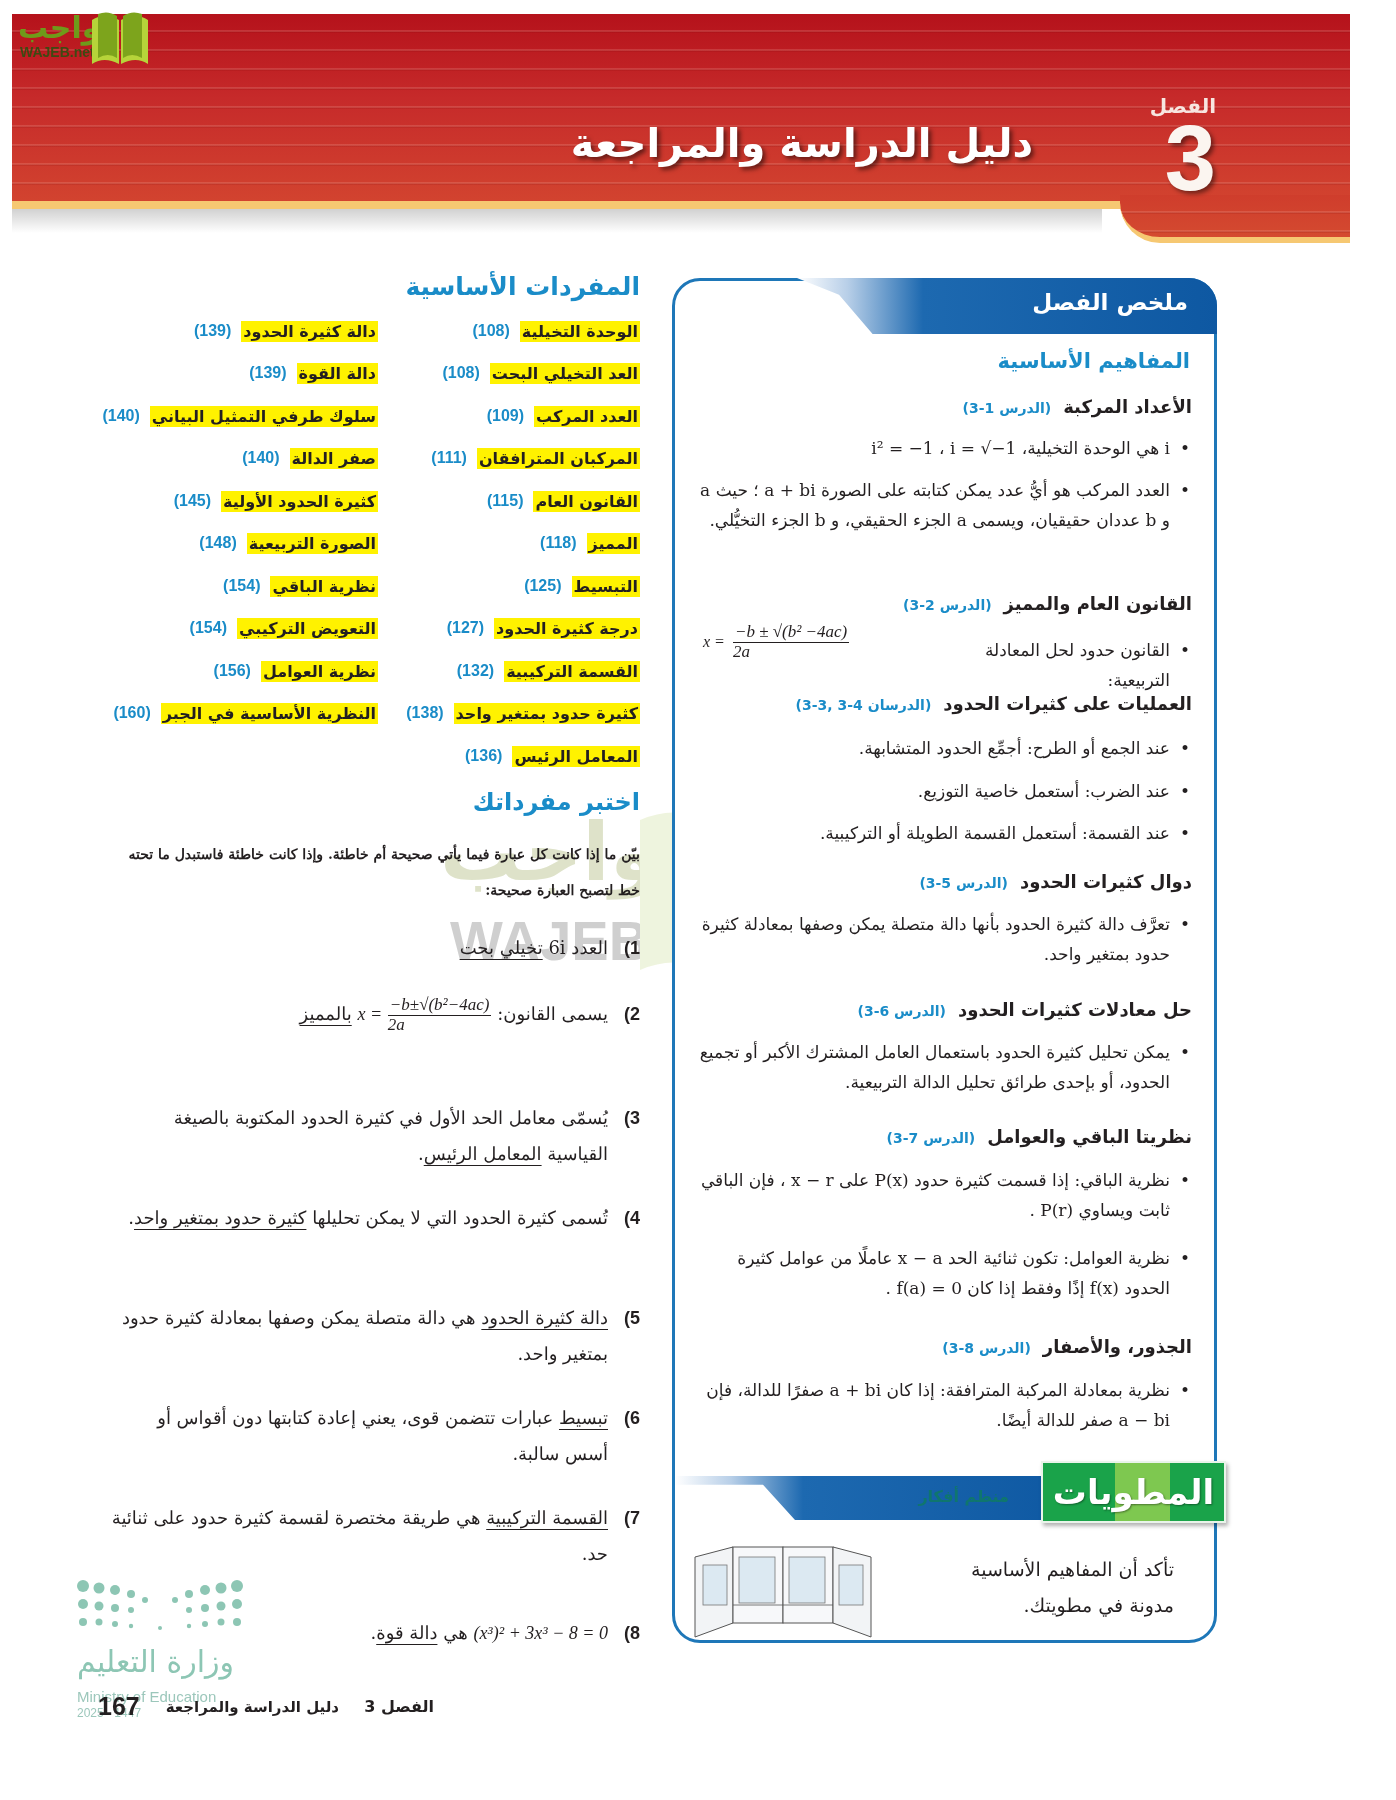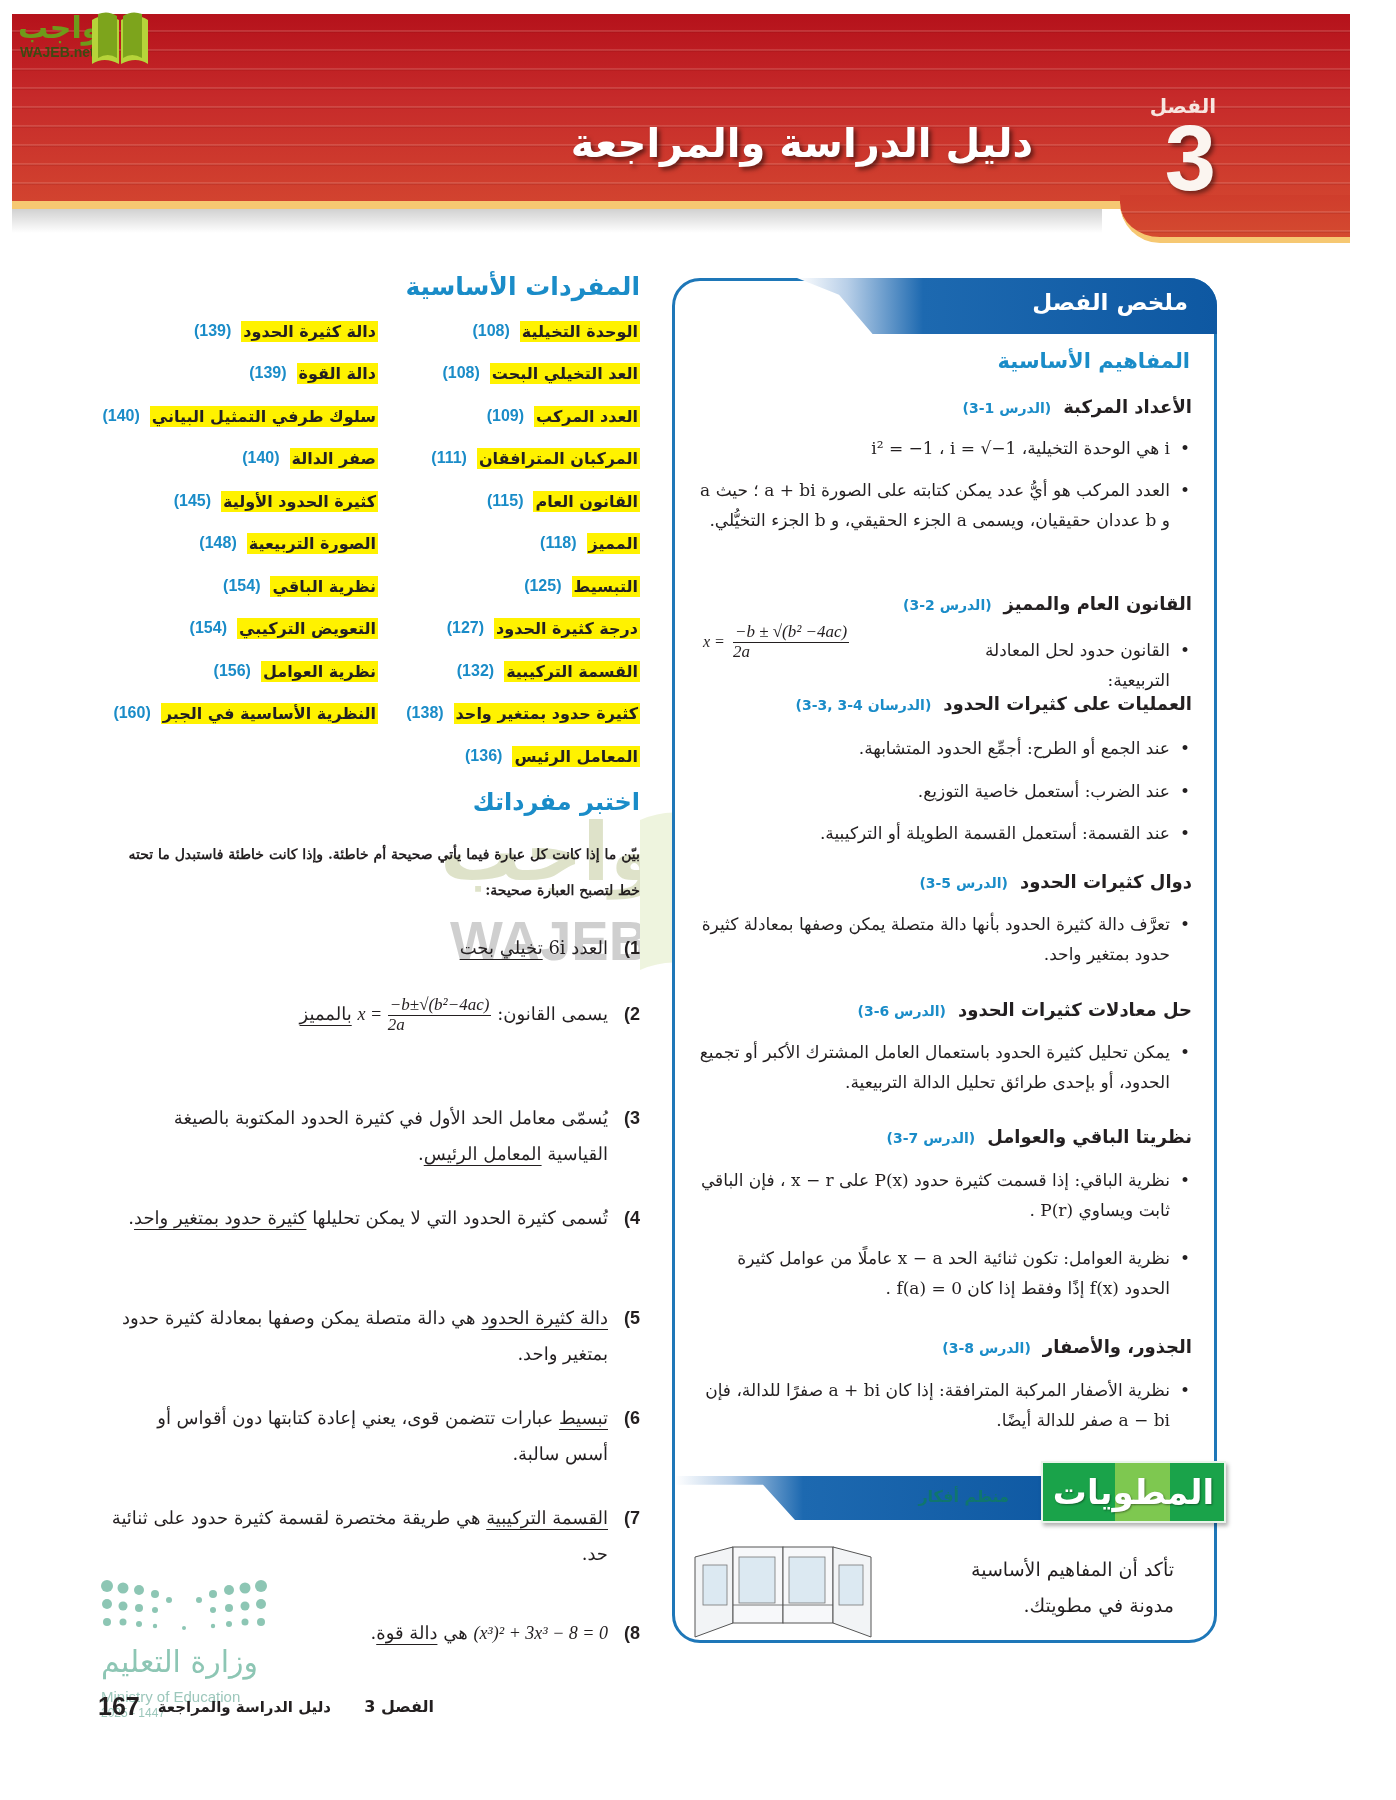--- a/index.html
+++ b/index.html
@@ -125,34 +125,34 @@
   .fold-text {
     position: absolute; right: 40px; top: 1270px; width: 220px; font-size: 19px; line-height: 36px;
     font-family: "DejaVu Serif", serif;
   }
   .fold-illustration { position: absolute; left: 18px; top: 1262px; width: 180px; height: 96px; }
 
   
   .watermark { position: absolute; left: 440px; top: 800px; width: 330px; height: 190px; opacity: 0.28; pointer-events: none; direction: ltr; }
 
   
-  .ministry { position: absolute; left: 75px; top: 1578px; width: 180px; height: 200px; direction: ltr; margin-left: 24px; }
+  .ministry { position: absolute; left: 75px; top: 1578px; width: 180px; height: 200px; direction: ltr; }
   .ministry-ar { position: absolute; left: 2px; top: 66px; color: #8dc6b4; font-size: 30px; }
   .ministry-en { position: absolute; left: 2px; top: 110px; color: #9cc7bb; font-size: 15px; font-family: "Liberation Sans", sans-serif; }
   .ministry-year { position: absolute; left: 2px; top: 128px; color: #9cc7bb; font-size: 12px; font-family: "Liberation Sans", sans-serif; }
 
   
   .page-num {
     position: absolute; left: 98px; top: 1692px; font-size: 25px; font-weight: bold; color: #231f20;
     font-family: "Liberation Sans", sans-serif;
   }
   .footer-text {
     position: absolute; right: 962px; top: 1697px; font-size: 15px; font-weight: bold; white-space: nowrap;
   }
-  .footer-text .ch { font-size: 16px; margin-left: 28px; }
+  .footer-text .ch { font-size: 16px; margin-left: 20px; }
 </style>
 </head>
 <body>
 
 <div class="banner"></div>
 <div class="banner-tab"></div>
 <div class="banner-shadow"></div>
 <div class="chapter-label">الفصل</div>
 <div class="chapter-number">3</div>
 <h1 class="page-title">دليل الدراسة والمراجعة</h1>
@@ -344,21 +344,21 @@
   <div class="bullet" style="top:628px">تعرَّف دالة كثيرة الحدود بأنها دالة متصلة يمكن وصفها بمعادلة كثيرة حدود بمتغير واحد.</div>
 
   <div class="topic" style="top:718px"><span>حل معادلات كثيرات الحدود</span><span class="lesson">(الدرس 6-3)</span></div>
   <div class="bullet" style="top:756px">يمكن تحليل كثيرة الحدود باستعمال العامل المشترك الأكبر أو تجميع الحدود، أو بإحدى طرائق تحليل الدالة التربيعية.</div>
 
   <div class="topic" style="top:845px"><span>نظريتا الباقي والعوامل</span><span class="lesson">(الدرس 7-3)</span></div>
   <div class="bullet" style="top:884px">نظرية الباقي: إذا قسمت كثيرة حدود P(x) على x − r ، فإن الباقي ثابت ويساوي P(r) .</div>
   <div class="bullet" style="top:962px">نظرية العوامل: تكون ثنائية الحد x − a عاملًا من عوامل كثيرة الحدود f(x) إذًا وفقط إذا كان f(a) = 0 .</div>
 
   <div class="topic" style="top:1055px"><span>الجذور، والأصفار</span><span class="lesson">(الدرس 8-3)</span></div>
-  <div class="bullet" style="top:1094px">نظرية الأصفار المركبة المترافقة: إذا كان a + bi صفرًا للدالة، فإن a − bi صفر للدالة أيضًا.</div>
+  <div class="bullet" style="top:1094px">نظرية بمعادلة المركبة المترافقة: إذا كان a + bi صفرًا للدالة، فإن a − bi صفر للدالة أيضًا.</div>
 
   <div class="fold-bar"></div>
   <div class="fold-label">منظم أفكار</div>
   <div class="fold-badge">المطويات</div>
   <p class="fold-text">تأكد أن المفاهيم الأساسية مدونة في مطويتك.</p>
   <svg class="fold-illustration" viewBox="0 0 180 96">
     <polygon points="2,14 40,4 40,80 2,94" fill="#f2f4f6" stroke="#555" stroke-width="1"></polygon>
     <rect x="40" y="4" width="50" height="76" fill="#f7f8fa" stroke="#555" stroke-width="1"></rect>
     <rect x="90" y="4" width="50" height="76" fill="#f7f8fa" stroke="#555" stroke-width="1"></rect>
     <polygon points="140,4 178,14 178,94 140,80" fill="#f2f4f6" stroke="#555" stroke-width="1"></polygon>

